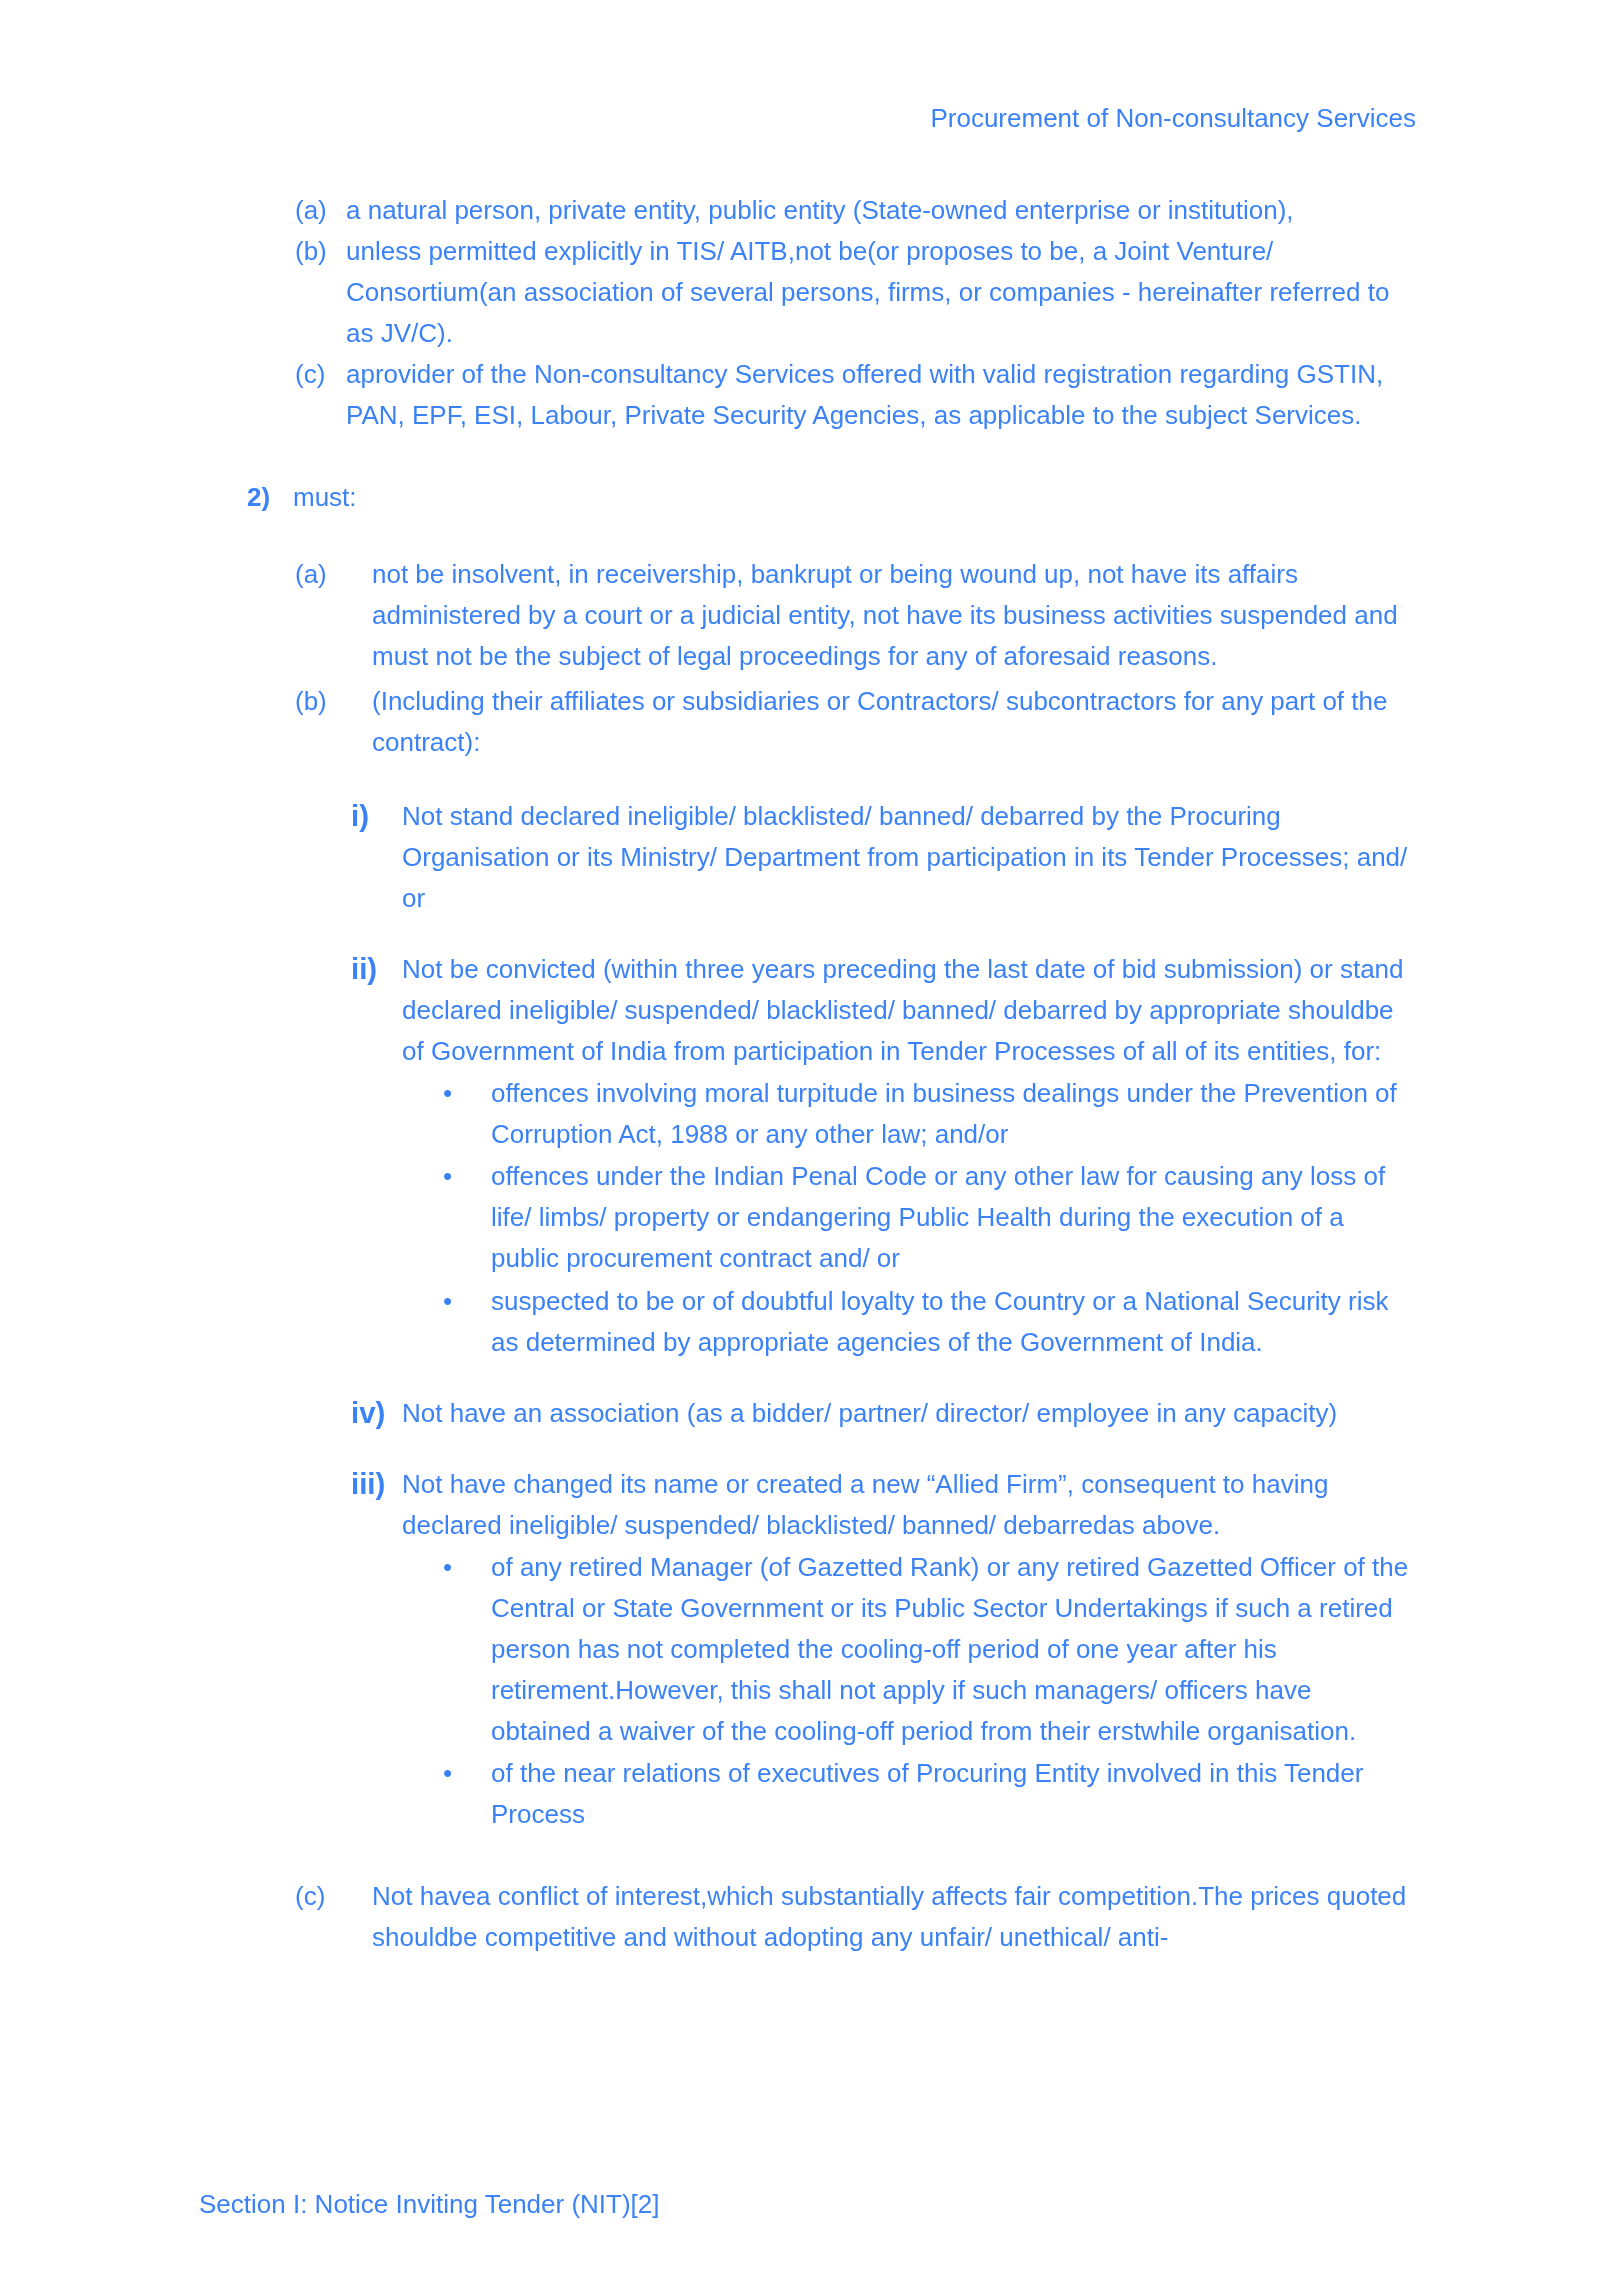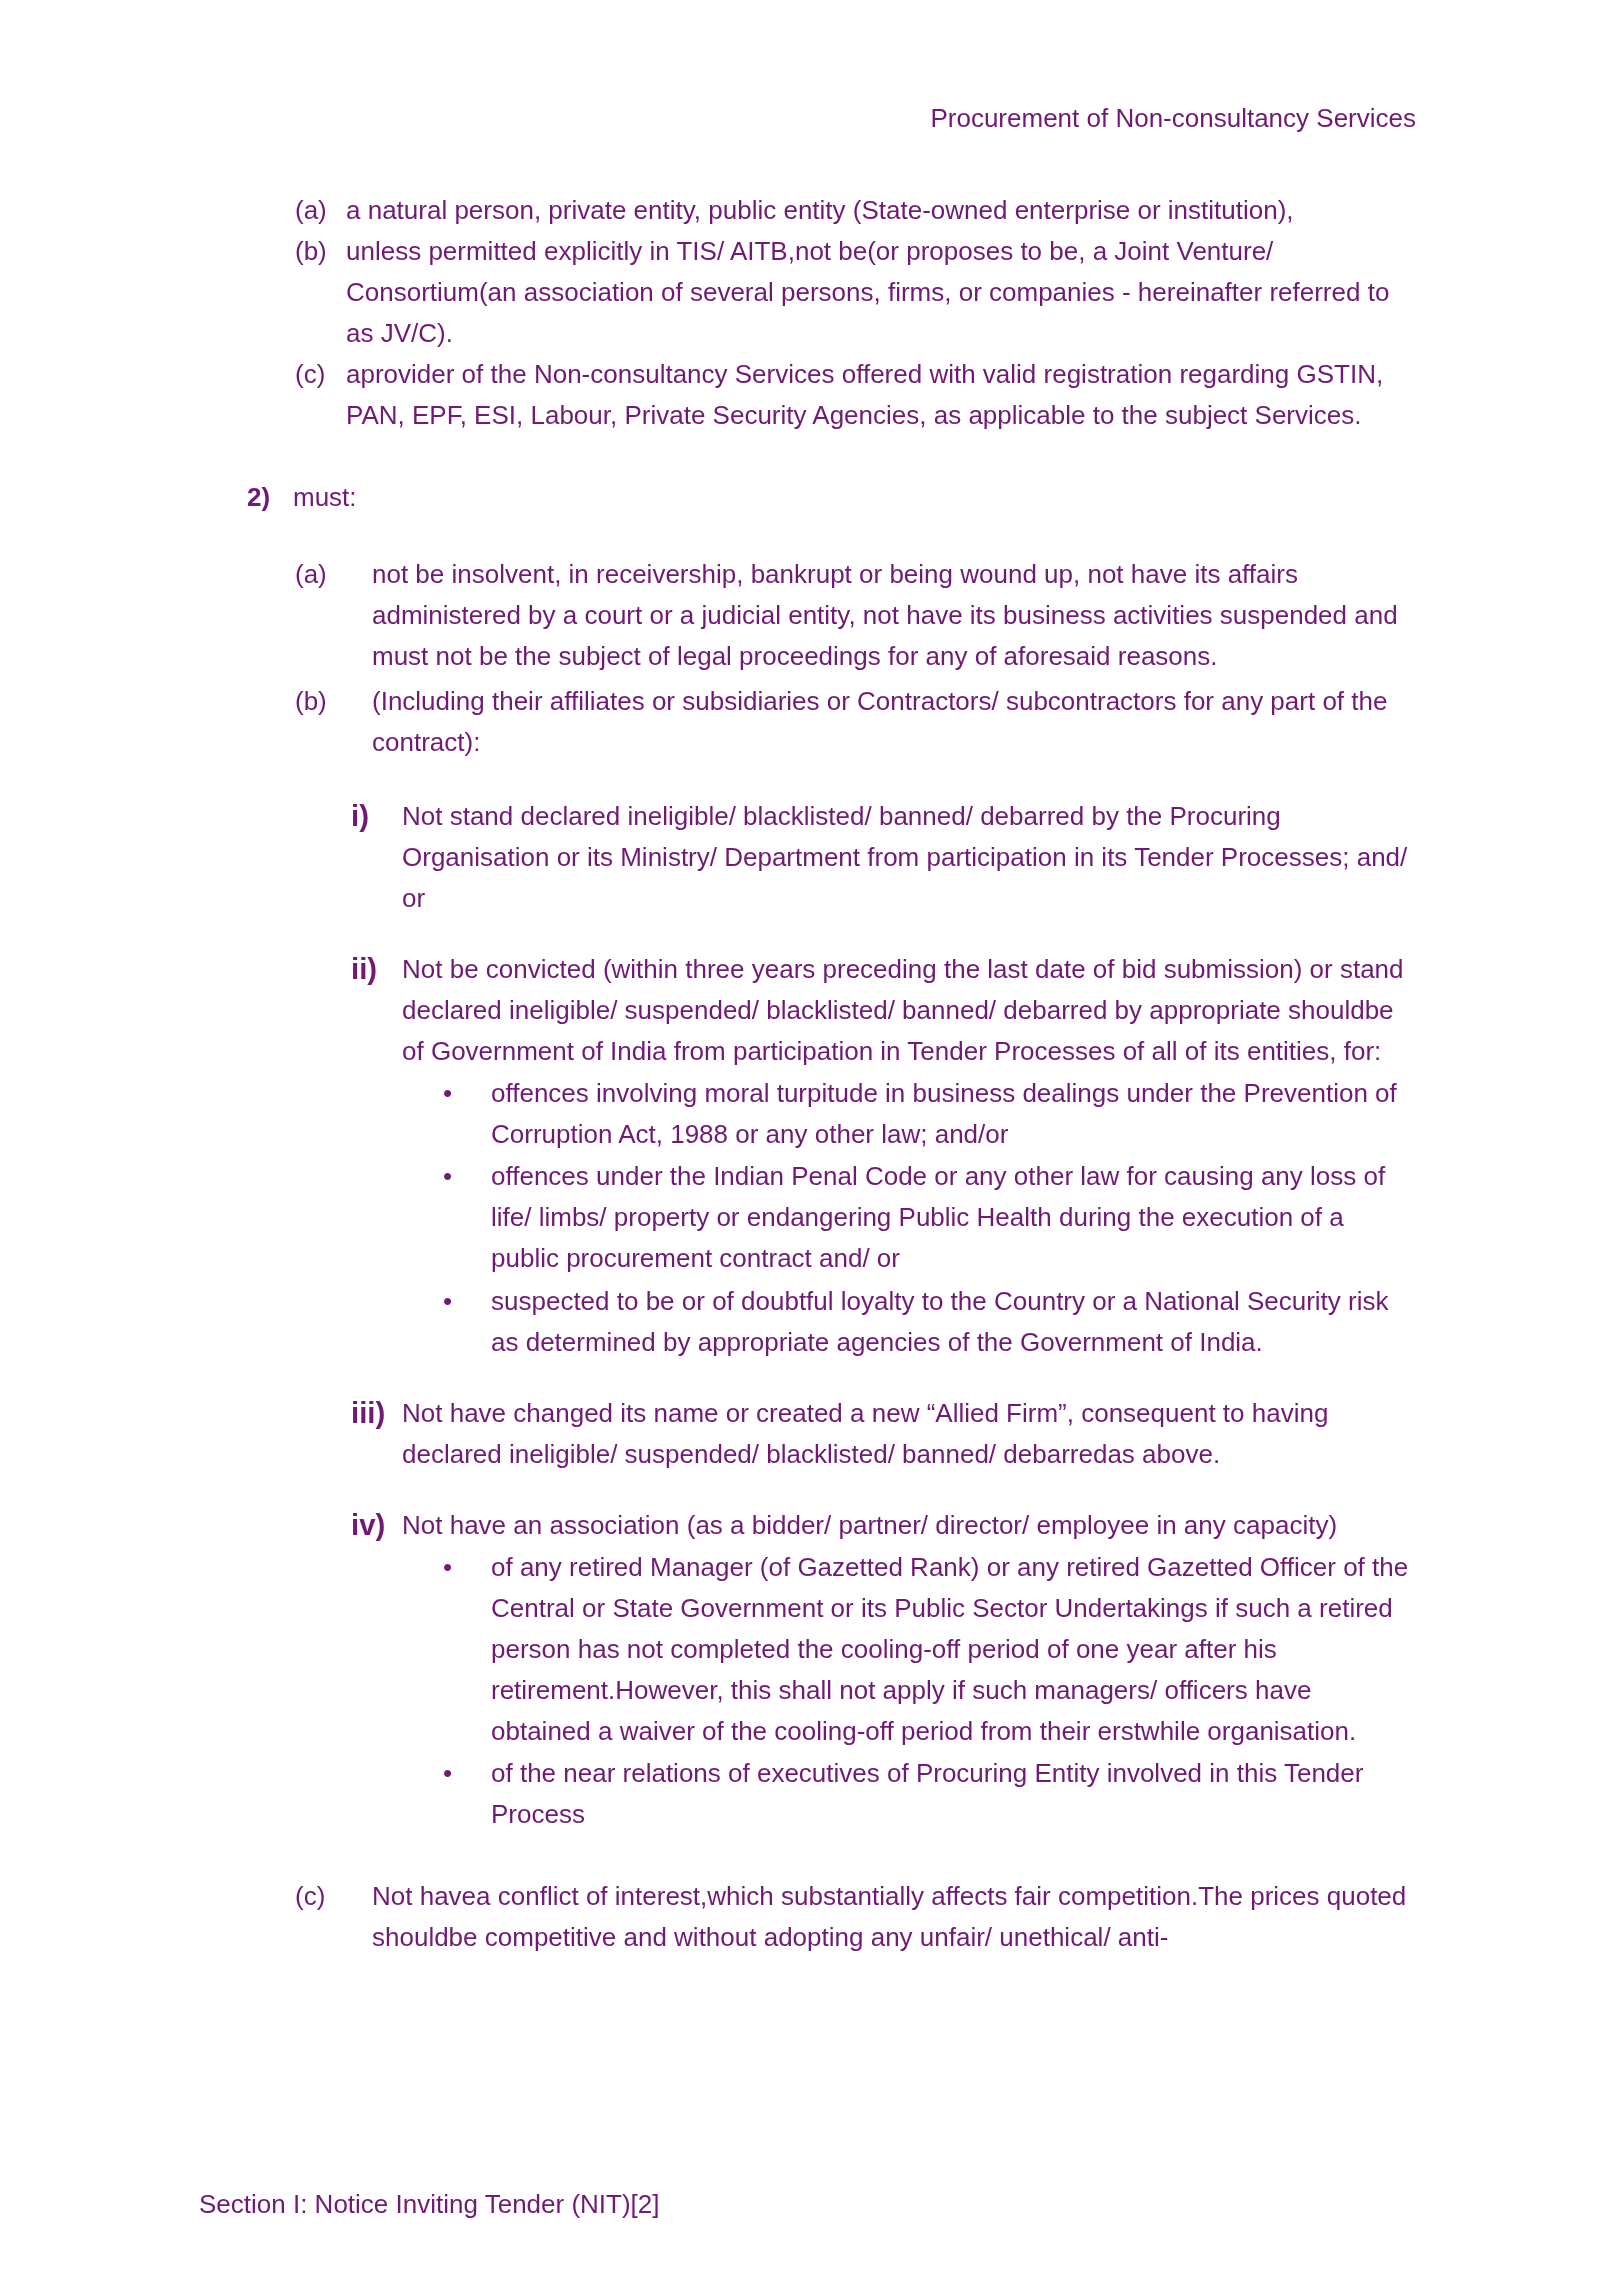--- a/index.html
+++ b/index.html
@@ -4,21 +4,21 @@
 <style>
   html,body { margin:0; padding:0; background:#ffffff; }
   .page {
     position:relative;
     width:1623px;
     height:2295px;
     background:#ffffff;
     font-family:"Liberation Sans", sans-serif;
     font-size:26px;
     line-height:41px;
-    color:#701a75;
+    color:#3b82f6;
     overflow:hidden;
     box-sizing:border-box;
   }
   .header {
     position:absolute;
     top:98px;
     left:0;
     right:207px;
     text-align:right;
     font-size:26px;
@@ -118,27 +118,27 @@
     <div class="row r4">
       <span class="marker">•</span>
       <div class="txt">offences under the Indian Penal Code or any other law for causing any loss of life/ limbs/ property or endangering Public Health during the execution of a public procurement contract and/ or</div>
     </div>
     <div class="row r4">
       <span class="marker">•</span>
       <div class="txt">suspected to be or of doubtful loyalty to the Country or a National Security risk as determined by appropriate agencies of the Government of India.</div>
     </div>
 
     <div class="row r3">
-      <span class="marker">iii)</span>
-      <div class="txt">Not have changed its name or created a new “Allied Firm”, consequent to having declared ineligible/ suspended/ blacklisted/ banned/ debarredas above.</div>
+      <span class="marker">iv)</span>
+      <div class="txt">Not have an association (as a bidder/ partner/ director/ employee in any capacity)</div>
     </div>
 
     <div class="row r3">
-      <span class="marker">iv)</span>
-      <div class="txt">Not have an association (as a bidder/ partner/ director/ employee in any capacity)</div>
+      <span class="marker">iii)</span>
+      <div class="txt">Not have changed its name or created a new “Allied Firm”, consequent to having declared ineligible/ suspended/ blacklisted/ banned/ debarredas above.</div>
     </div>
 
     <div class="row r4">
       <span class="marker">•</span>
       <div class="txt">of any retired Manager (of Gazetted Rank) or any retired Gazetted Officer of the Central or State Government or its Public Sector Undertakings if such a retired person has not completed the cooling-off period of one year after his retirement.However, this shall not apply if such managers/ officers have obtained a waiver of the cooling-off period from their erstwhile organisation.</div>
     </div>
     <div class="row r4">
       <span class="marker">•</span>
       <div class="txt">of the near relations of executives of Procuring Entity involved in this Tender Process</div>
     </div>

